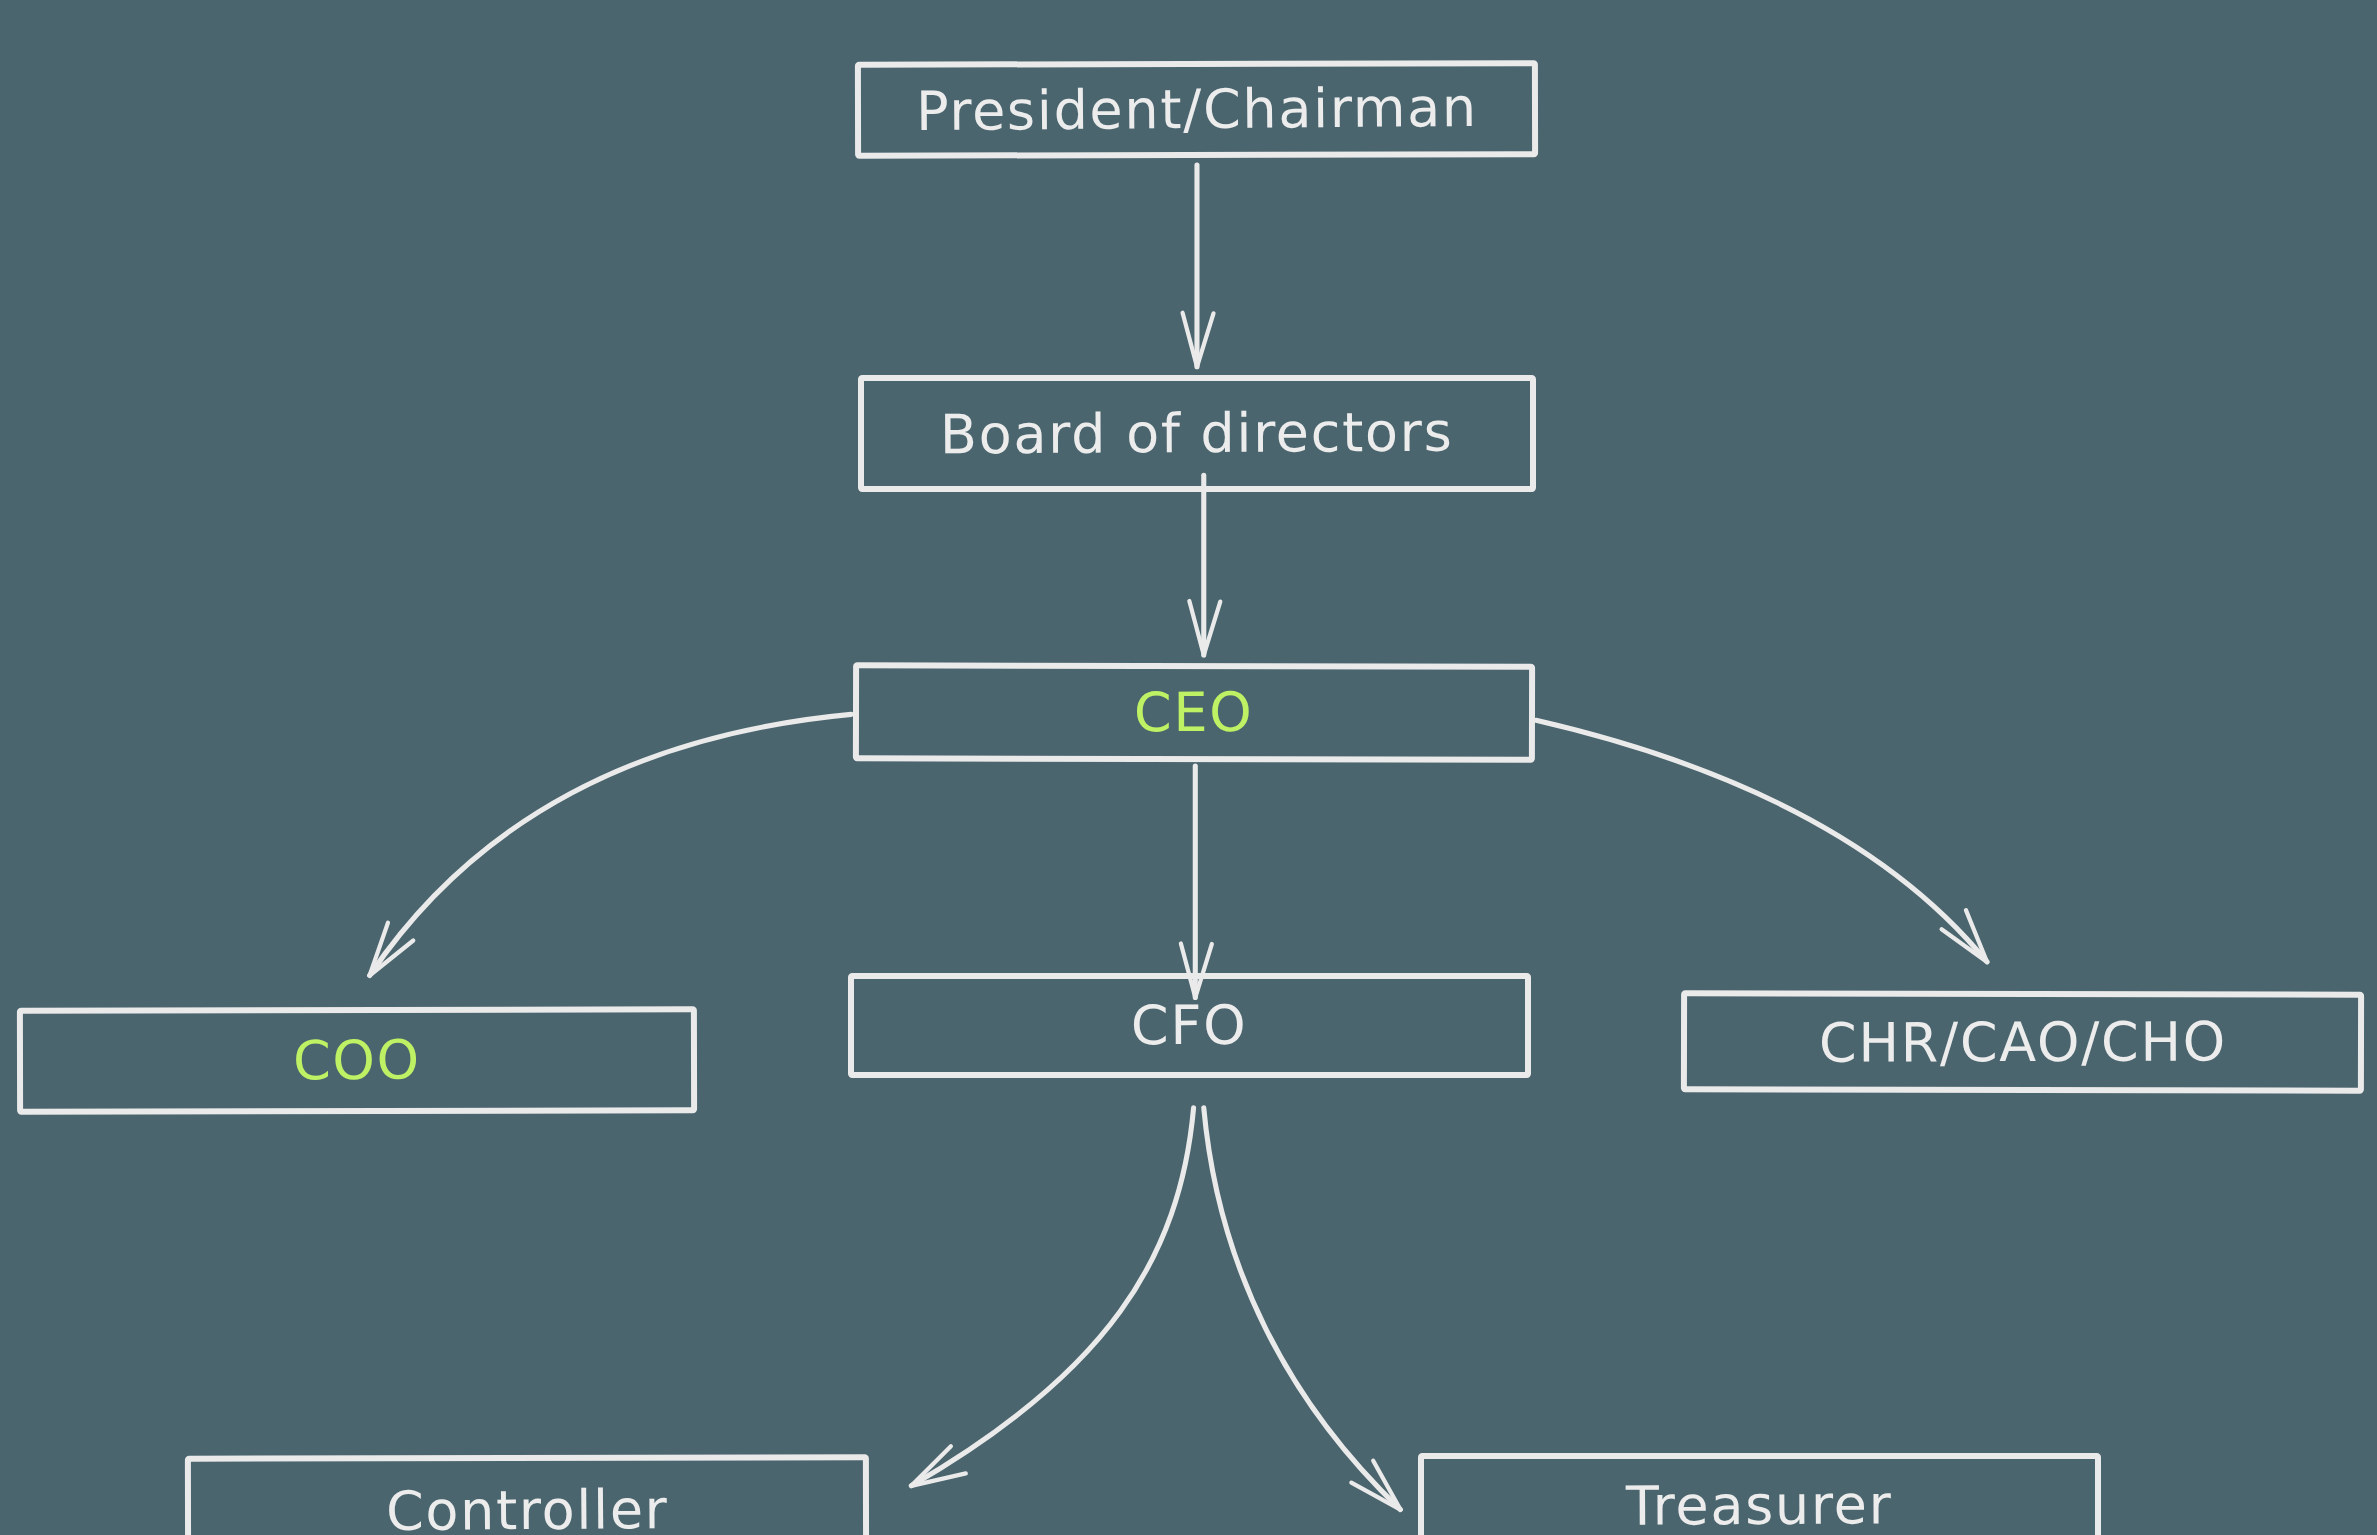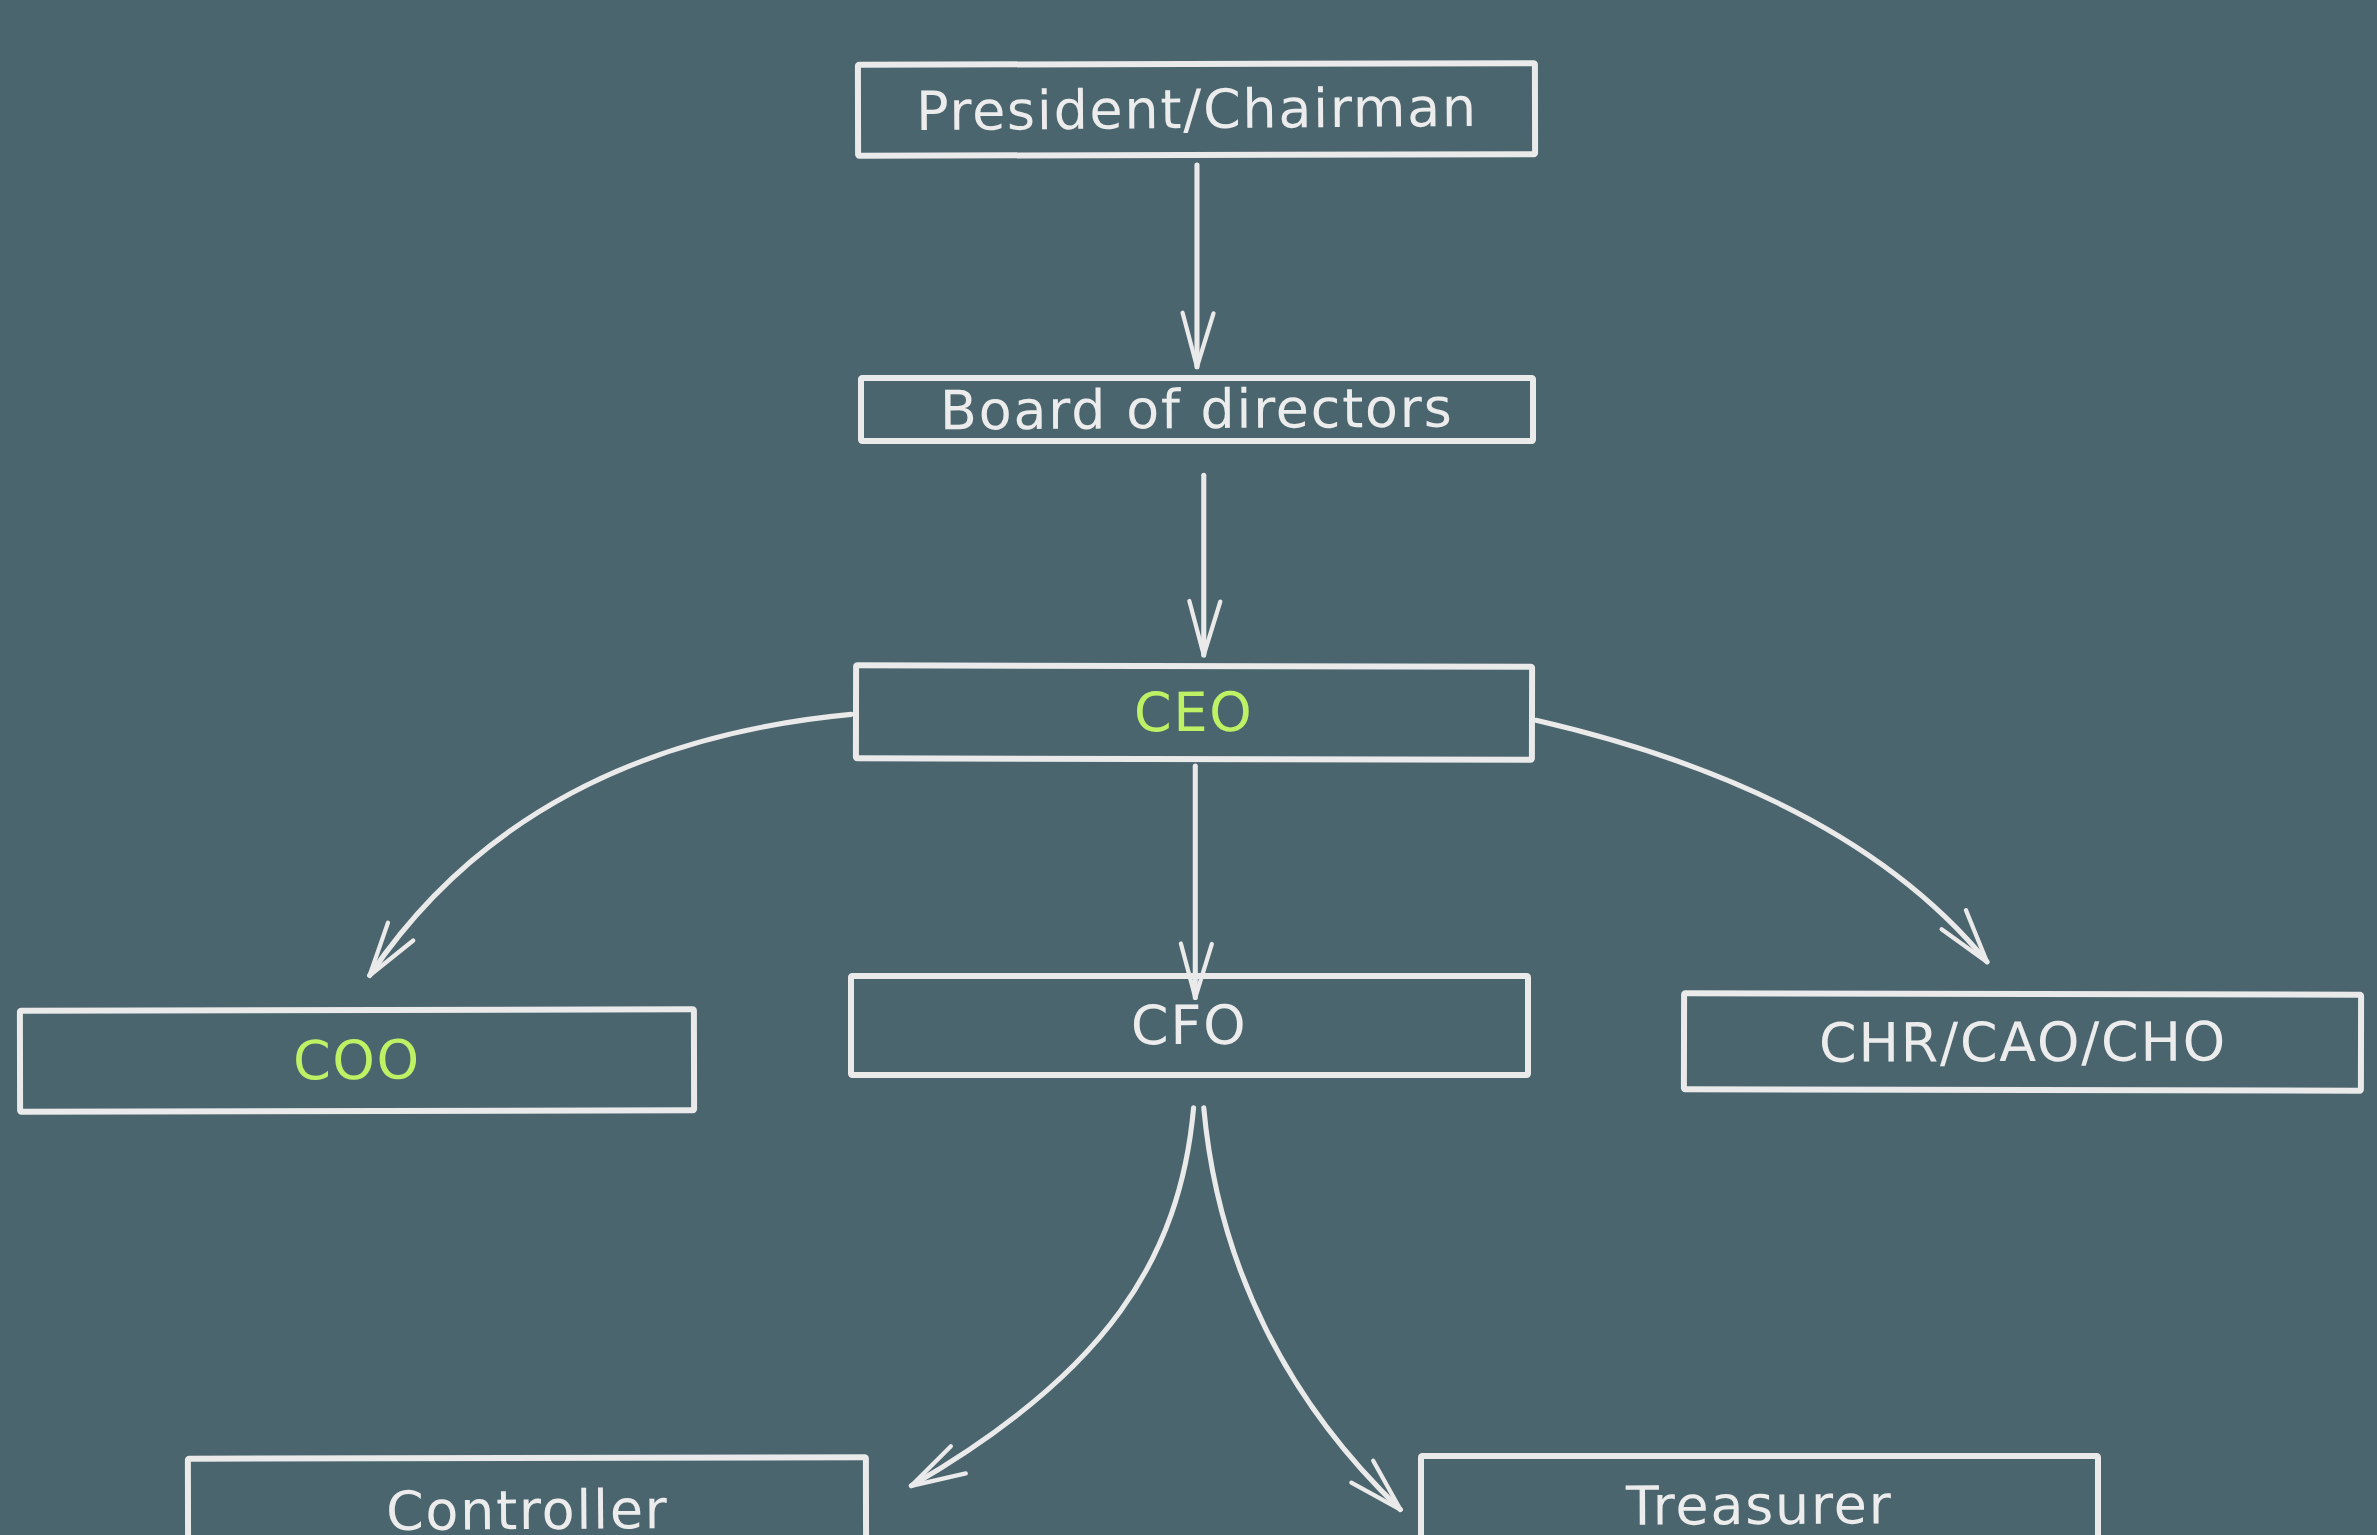--- a/index.html
+++ b/index.html
@@ -72,21 +72,21 @@
         <path class="edge-path" d="M 1139.3 1683.3 L 1075 1698 M 1121.7 1651.4 L 1075 1698" stroke="#eaeaea" stroke-width="5"></path>
       </g>
       <g>
         <path class="edge-path" d="M 1420,1252 C 1437,1440 1520,1600 1652,1726" stroke="#eaeaea" stroke-width="6"></path>
         <path class="edge-path" d="M 1619.9 1668.4 L 1652 1726 M 1594.1 1694.2 L 1652 1726" stroke="#eaeaea" stroke-width="5"></path>
       </g>
     </svg>
 <div class="node" style="left: 855px; top: 15.3px; width: 683px; height: 97px; border-color: rgb(234, 234, 234); border-width: 6px; transform: rotate(-0.12deg);">
       <span class="label" style="color: rgb(236, 236, 236);">President/Chairman</span>
     </div>
-    <div class="node" style="left: 858px; top: 329px; width: 678px; height: 69px; border-color: rgb(234, 234, 234); border-width: 6px; transform: rotate(0deg);">
+    <div class="node" style="left: 858px; top: 329px; width: 678px; height: 117px; border-color: rgb(234, 234, 234); border-width: 6px; transform: rotate(0deg);">
       <span class="label" style="color: rgb(236, 236, 236);">Board of directors</span>
     </div>
     <div class="node" style="left: 853px; top: 617px; width: 682px; height: 99px; border-color: rgb(234, 234, 234); border-width: 6px; transform: rotate(0.12deg);">
       <span class="label" style="color: #bef264;">CEO</span>
     </div>
     <div class="node" style="left: 17px; top: 961px; width: 680px; height: 107px; border-color: rgb(234, 234, 234); border-width: 6px; transform: rotate(-0.12deg);">
       <span class="label" style="color: #bef264;">COO</span>
     </div>
     <div class="node" style="left: 848px; top: 927px; width: 683px; height: 105px; border-color: rgb(234, 234, 234); border-width: 6px; transform: rotate(0deg);">
       <span class="label" style="color: rgb(236, 236, 236);">CFO</span>

